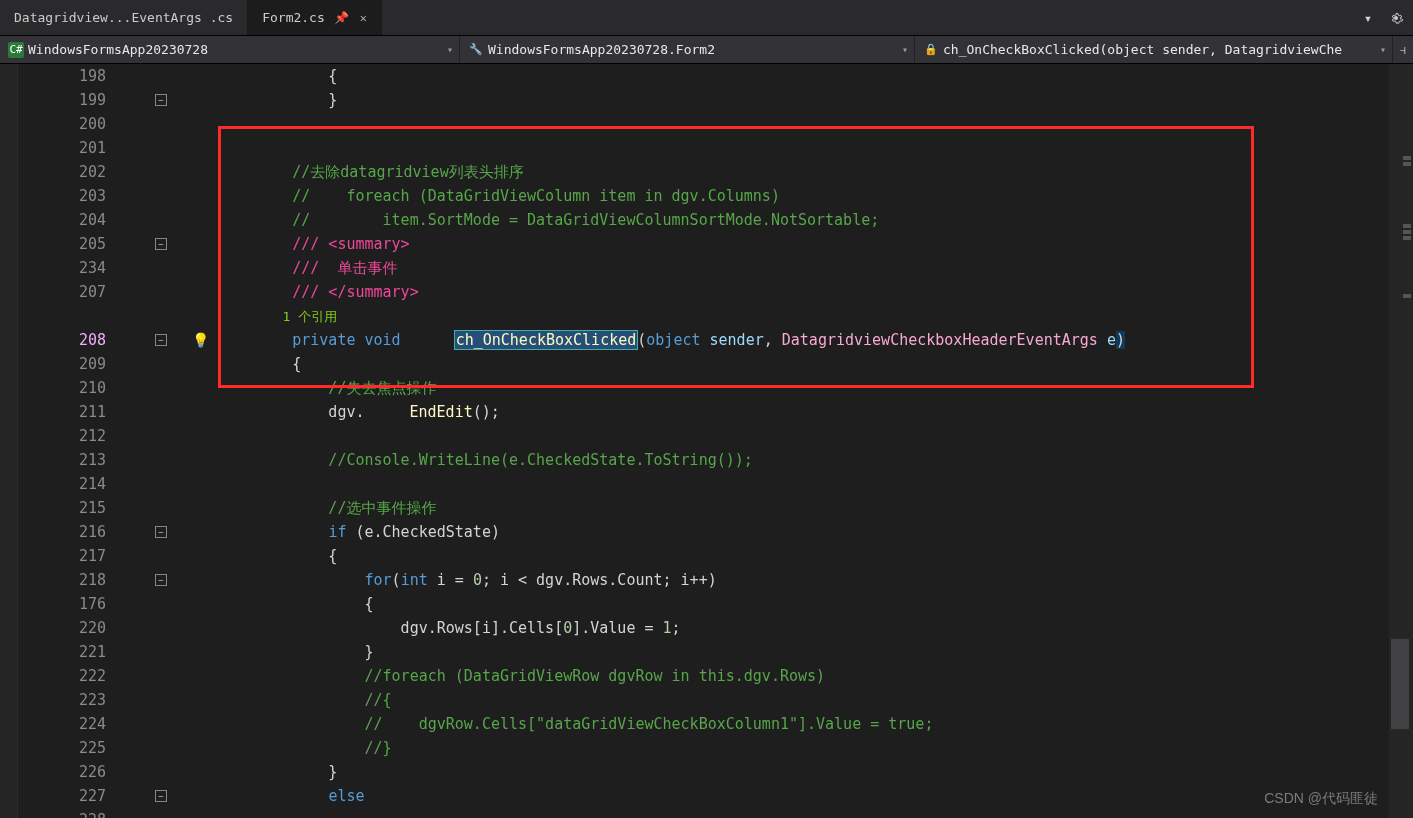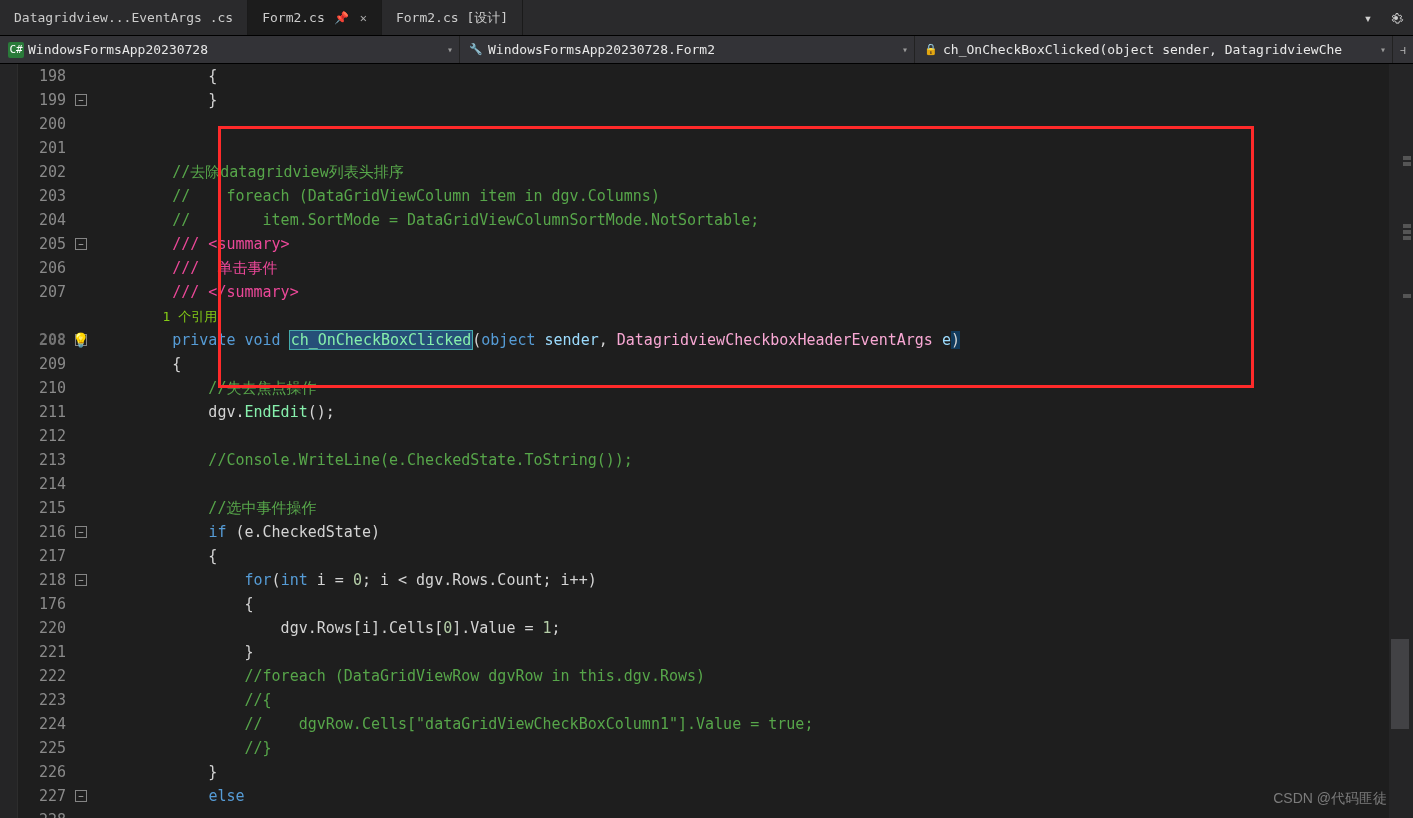--- a/index.html
+++ b/index.html
@@ -21,71 +21,68 @@
   .navcell:nth-child(1){ flex:0 0 460px; }
   .navcell:nth-child(2){ flex:0 0 455px; }
   .navcell:nth-child(3){ flex:1; }
   .navicon { width:16px; height:16px; display:flex; align-items:center; justify-content:center; font-size:11px; }
   .navicon.csharp { background:#2a7a3a; color:#fff; border-radius:2px; }
   .navicon.class { color:#d8a657; }
   .navicon.method { color:#c57dc5; }
   .navbar .split { width:20px; display:flex; align-items:center; justify-content:center; color:#bbb; cursor:pointer; }
 
   
-  .editor { flex:1; display:flex; position:relative; background:#1e1e1e; overflow:hidden; }
+  .editor { flex:1; display:flex; position:relative; background:#1e1e1e; overflow:hidden;gap:40px; }
   .leftmarker { width:18px; background:#252526; border-right:1px solid #2d2d2d; }
   .gutter { width:54px; background:#1e1e1e; text-align:right; color:#8a8a8a; font-size:15px; padding-right:6px; }
   .foldcol { width:20px; background:#1e1e1e; position:relative; }
   .codearea { flex:1; position:relative; font-size:15px; }
   .line { height:24px; line-height:24px; white-space:pre; position:relative; }
   .codearea .line { padding-left:8px; }
   .fold { width:12px; height:12px; border:1px solid #858585; display:inline-flex; align-items:center; justify-content:center; font-size:9px; color:#bbb; position:absolute; left:3px; top:6px; cursor:pointer; }
   .bulb { color:#d7ba7d; position:absolute; left:-20px; font-size:14px; }
-  .ln-hl { color:#737373; font-weight:700; }
+  .ln-hl { color:#f0abfc; font-weight:400; }
 
   
   .c-comment { color:#57A64A; }
   .c-summary { color:#ec4899; }
   .c-keyword { color:#569cd6; }
   .c-type { color:#f9a8d4; }
-  .c-method { color:#86efac; }
+  .c-method { color:#fef9c3;margin-left:45px; }
   .c-param { color:#9cdcfe; }
   .c-number { color:#b5cea8; }
   .c-punct { color:#d4d4d4; }
   .c-codelens { color:#84cc16; font-size:13px; }
   .selbox { background:#264f78; outline:1px solid #4aa; padding:0 1px; }
   .rparen-hl { background:#113a5c; }
 
   
   .redbox { position:absolute; border:3px solid #ff2a2a; pointer-events:none; }
 
   
   .scrollbar { position:absolute; right:0; top:0; width:24px; height:100%; background:#252526; }
   .scrollbar .markers { position:absolute; right:2px; top:0; width:8px; height:100%; }
   .scrollbar .mark { position:absolute; right:0; width:8px; height:4px; background:#555; }
   .scrollbar .thumb { position:absolute; left:2px; width:18px; background:#424245; }
 
-  .watermark { position:absolute; right:26px; bottom:10px; color:#9a9a9a; font-size:14px; opacity:.75; font-family:"Microsoft YaHei",sans-serif; pointer-events:none; }
+  .watermark { position:absolute; right:35px; bottom:10px; color:#9a9a9a; font-size:14px; opacity:.75; font-family:"Microsoft YaHei",sans-serif; pointer-events:none; }
 </style>
 </head>
 <body>
 
 <div class="root">
 
   <div class="tabstrip">
     <div class="tab">
       <span>Datagridview...EventArgs .cs</span>
     </div>
     <div class="tab active">
       <span>Form2.cs</span>
       <span class="pin">📌</span>
       <span class="close">✕</span>
-    </div>
-    <div class="tab">
-      <span>Form2.cs [设计]</span>
     </div>
     <div class="right-icons">
       <div class="ricon">▾</div>
       <div class="ricon">
         <svg width="16" height="16" viewBox="0 0 16 16" fill="currentColor">
             <path d="M8 10a2 2 0 100-4 2 2 0 000 4z"></path>
             <path d="M13.3 8.9l1.4.8-1 1.7-1.5-.5a5 5 0 01-1 .6l-.3 1.6H8.1l-.3-1.6a5 5 0 01-1-.6l-1.5.5-1-1.7 1.4-.8a5 5 0 010-1.2l-1.4-.8 1-1.7 1.5.5a5 5 0 011-.6l.3-1.6h1.8l.3 1.6a5 5 0 011 .6l1.5-.5 1 1.7-1.4.8a5 5 0 010 1.2z" fill="none" stroke="currentColor" stroke-width="1"></path>
           </svg>
       </div>
     </div>
@@ -114,21 +111,21 @@
     <div class="leftmarker"></div>
     <div class="gutter" id="gutter">
         <div class="line">198</div>
         <div class="line">199</div>
         <div class="line">200</div>
         <div class="line">201</div>
         <div class="line">202</div>
         <div class="line">203</div>
         <div class="line">204</div>
         <div class="line">205</div>
-        <div class="line">206</div>
+        <div class="line">234</div>
         <div class="line">207</div>
         <div class="line"></div>
         <div class="line ln-hl">208</div>
         <div class="line">209</div>
         <div class="line">210</div>
         <div class="line">211</div>
         <div class="line">212</div>
         <div class="line">213</div>
         <div class="line">214</div>
         <div class="line">215</div>

